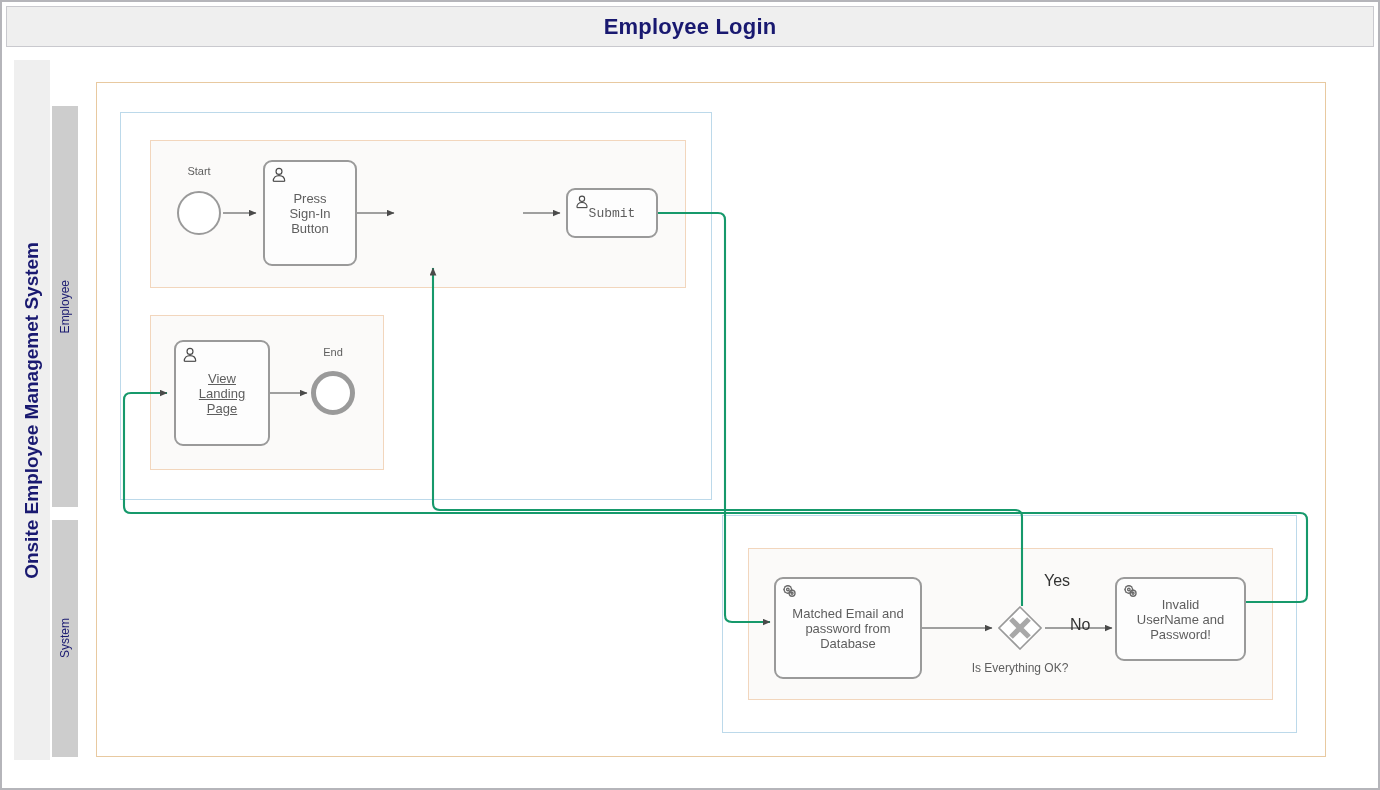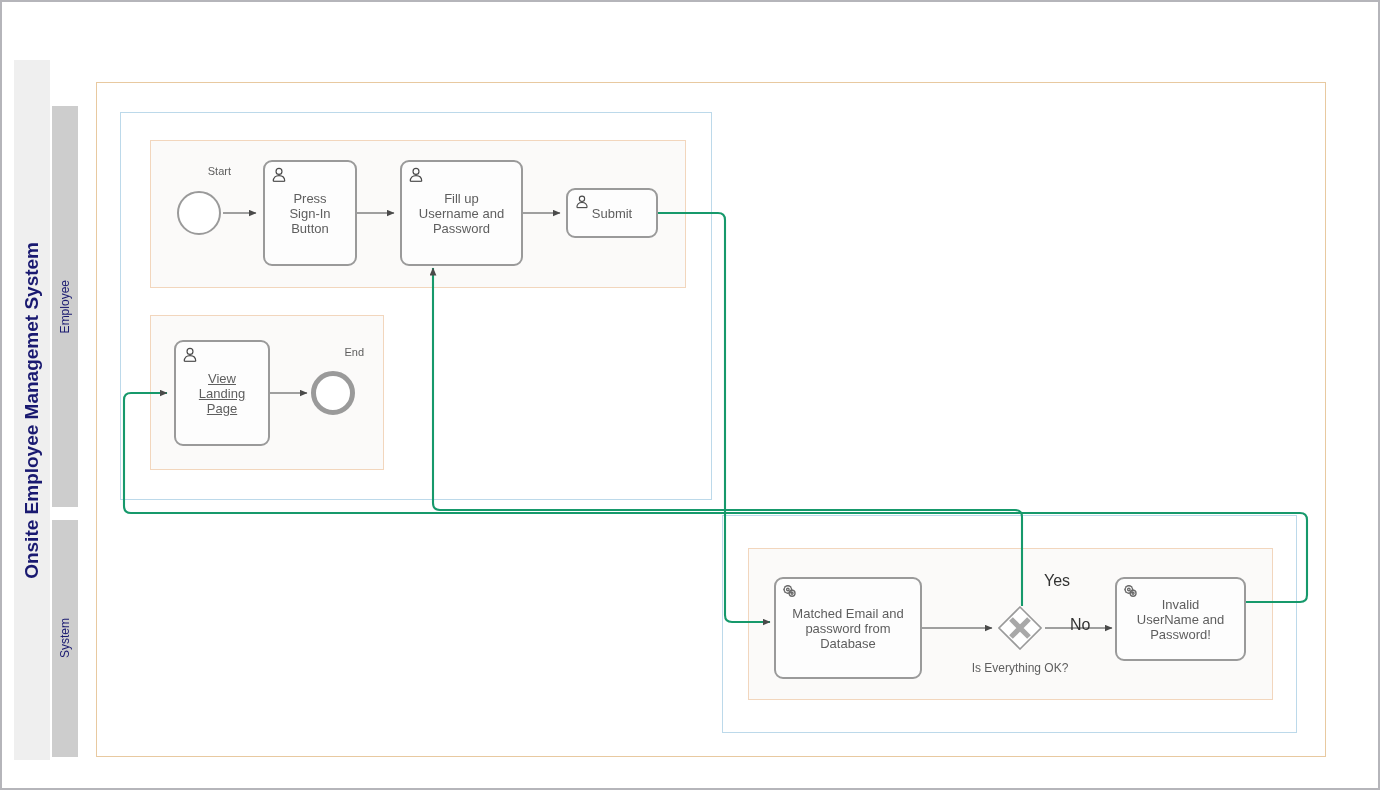--- a/index.html
+++ b/index.html
@@ -118,21 +118,21 @@
     box-sizing: border-box;
     border-radius: 50%;
     background: #ffffff;
   }
   .event-start { border: 2px solid #9a9a9a; }
   .event-end   { border: 5px solid #9a9a9a; }
   .event-label {
     position: absolute;
     font-size: 11px;
     color: #5e5e5e;
-    text-align: right;
+    text-align: center;
     white-space: nowrap;
   }
   .gateway {
     position: absolute;
     width: 44px; height: 44px;
   }
   .gateway-label {
     position: absolute;
     font-size: 12px;
     color: #5e5e5e;
@@ -151,20 +151,23 @@
     left: 0; top: 0;
     width: 1380px; height: 790px;
     pointer-events: none;
   }
 </style>
 </head>
 <body>
 
 <div id="app">
 
+  <div id="title-bar">
+    <div id="title-text">Employee Login</div>
+  </div>
 
   <div id="pool">
     <div id="pool-header"></div>
     <div id="pool-label">
       <span>Onsite Employee Managemet System</span>
     </div>
     <div class="lane-header" id="lane-employee">
       <span>Employee</span>
     </div>
     <div class="lane-header" id="lane-system">
@@ -219,42 +222,30 @@
         <circle cx="10" cy="6" r="3.3" fill="none" stroke="#4a4a4a" stroke-width="1.3"></circle>
         <path d="M3.6,17 C3.6,12.6 6.5,10.6 10,10.6 C13.5,10.6 16.4,12.6 16.4,17" fill="none" stroke="#4a4a4a" stroke-width="1.3"></path>
         <path d="M3.6,17 L16.4,17" stroke="#4a4a4a" stroke-width="1.3"></path>
       </svg>
     </span>
     <span class="task-label">Press
 Sign-In
 Button</span>
   </div>
 
-  <div class="task" style="left:398px; top:158px; width:123px; height:106px;">
-    <span class="task-icon">
-      <svg viewBox="0 0 20 20" width="18" height="18">
-        <circle cx="10" cy="6" r="3.3" fill="none" stroke="#4a4a4a" stroke-width="1.3"></circle>
-        <path d="M3.6,17 C3.6,12.6 6.5,10.6 10,10.6 C13.5,10.6 16.4,12.6 16.4,17" fill="none" stroke="#4a4a4a" stroke-width="1.3"></path>
-        <path d="M3.6,17 L16.4,17" stroke="#4a4a4a" stroke-width="1.3"></path>
-      </svg>
-    </span>
-    <span class="task-label">Fill up
-Username and
-Password</span>
-  </div>
 
   <div class="task" style="left:564px; top:186px; width:92px; height:50px;">
     <span class="task-icon">
       <svg viewBox="0 0 20 20" width="16" height="16">
         <circle cx="10" cy="6" r="3.3" fill="none" stroke="#4a4a4a" stroke-width="1.4"></circle>
         <path d="M3.6,17 C3.6,12.6 6.5,10.6 10,10.6 C13.5,10.6 16.4,12.6 16.4,17" fill="none" stroke="#4a4a4a" stroke-width="1.4"></path>
         <path d="M3.6,17 L16.4,17" stroke="#4a4a4a" stroke-width="1.4"></path>
       </svg>
     </span>
-    <span class="task-label" style="">Submit</span>
+    <span class="task-label" style="font-family:Liberation Mono, monospace;">Submit</span>
   </div>
 
   <div class="task" style="left:172px; top:338px; width:96px; height:106px;text-decoration:underline;">
     <span class="task-icon">
       <svg viewBox="0 0 20 20" width="18" height="18">
         <circle cx="10" cy="6" r="3.3" fill="none" stroke="#4a4a4a" stroke-width="1.3"></circle>
         <path d="M3.6,17 C3.6,12.6 6.5,10.6 10,10.6 C13.5,10.6 16.4,12.6 16.4,17" fill="none" stroke="#4a4a4a" stroke-width="1.3"></path>
         <path d="M3.6,17 L16.4,17" stroke="#4a4a4a" stroke-width="1.3"></path>
       </svg>
     </span>

